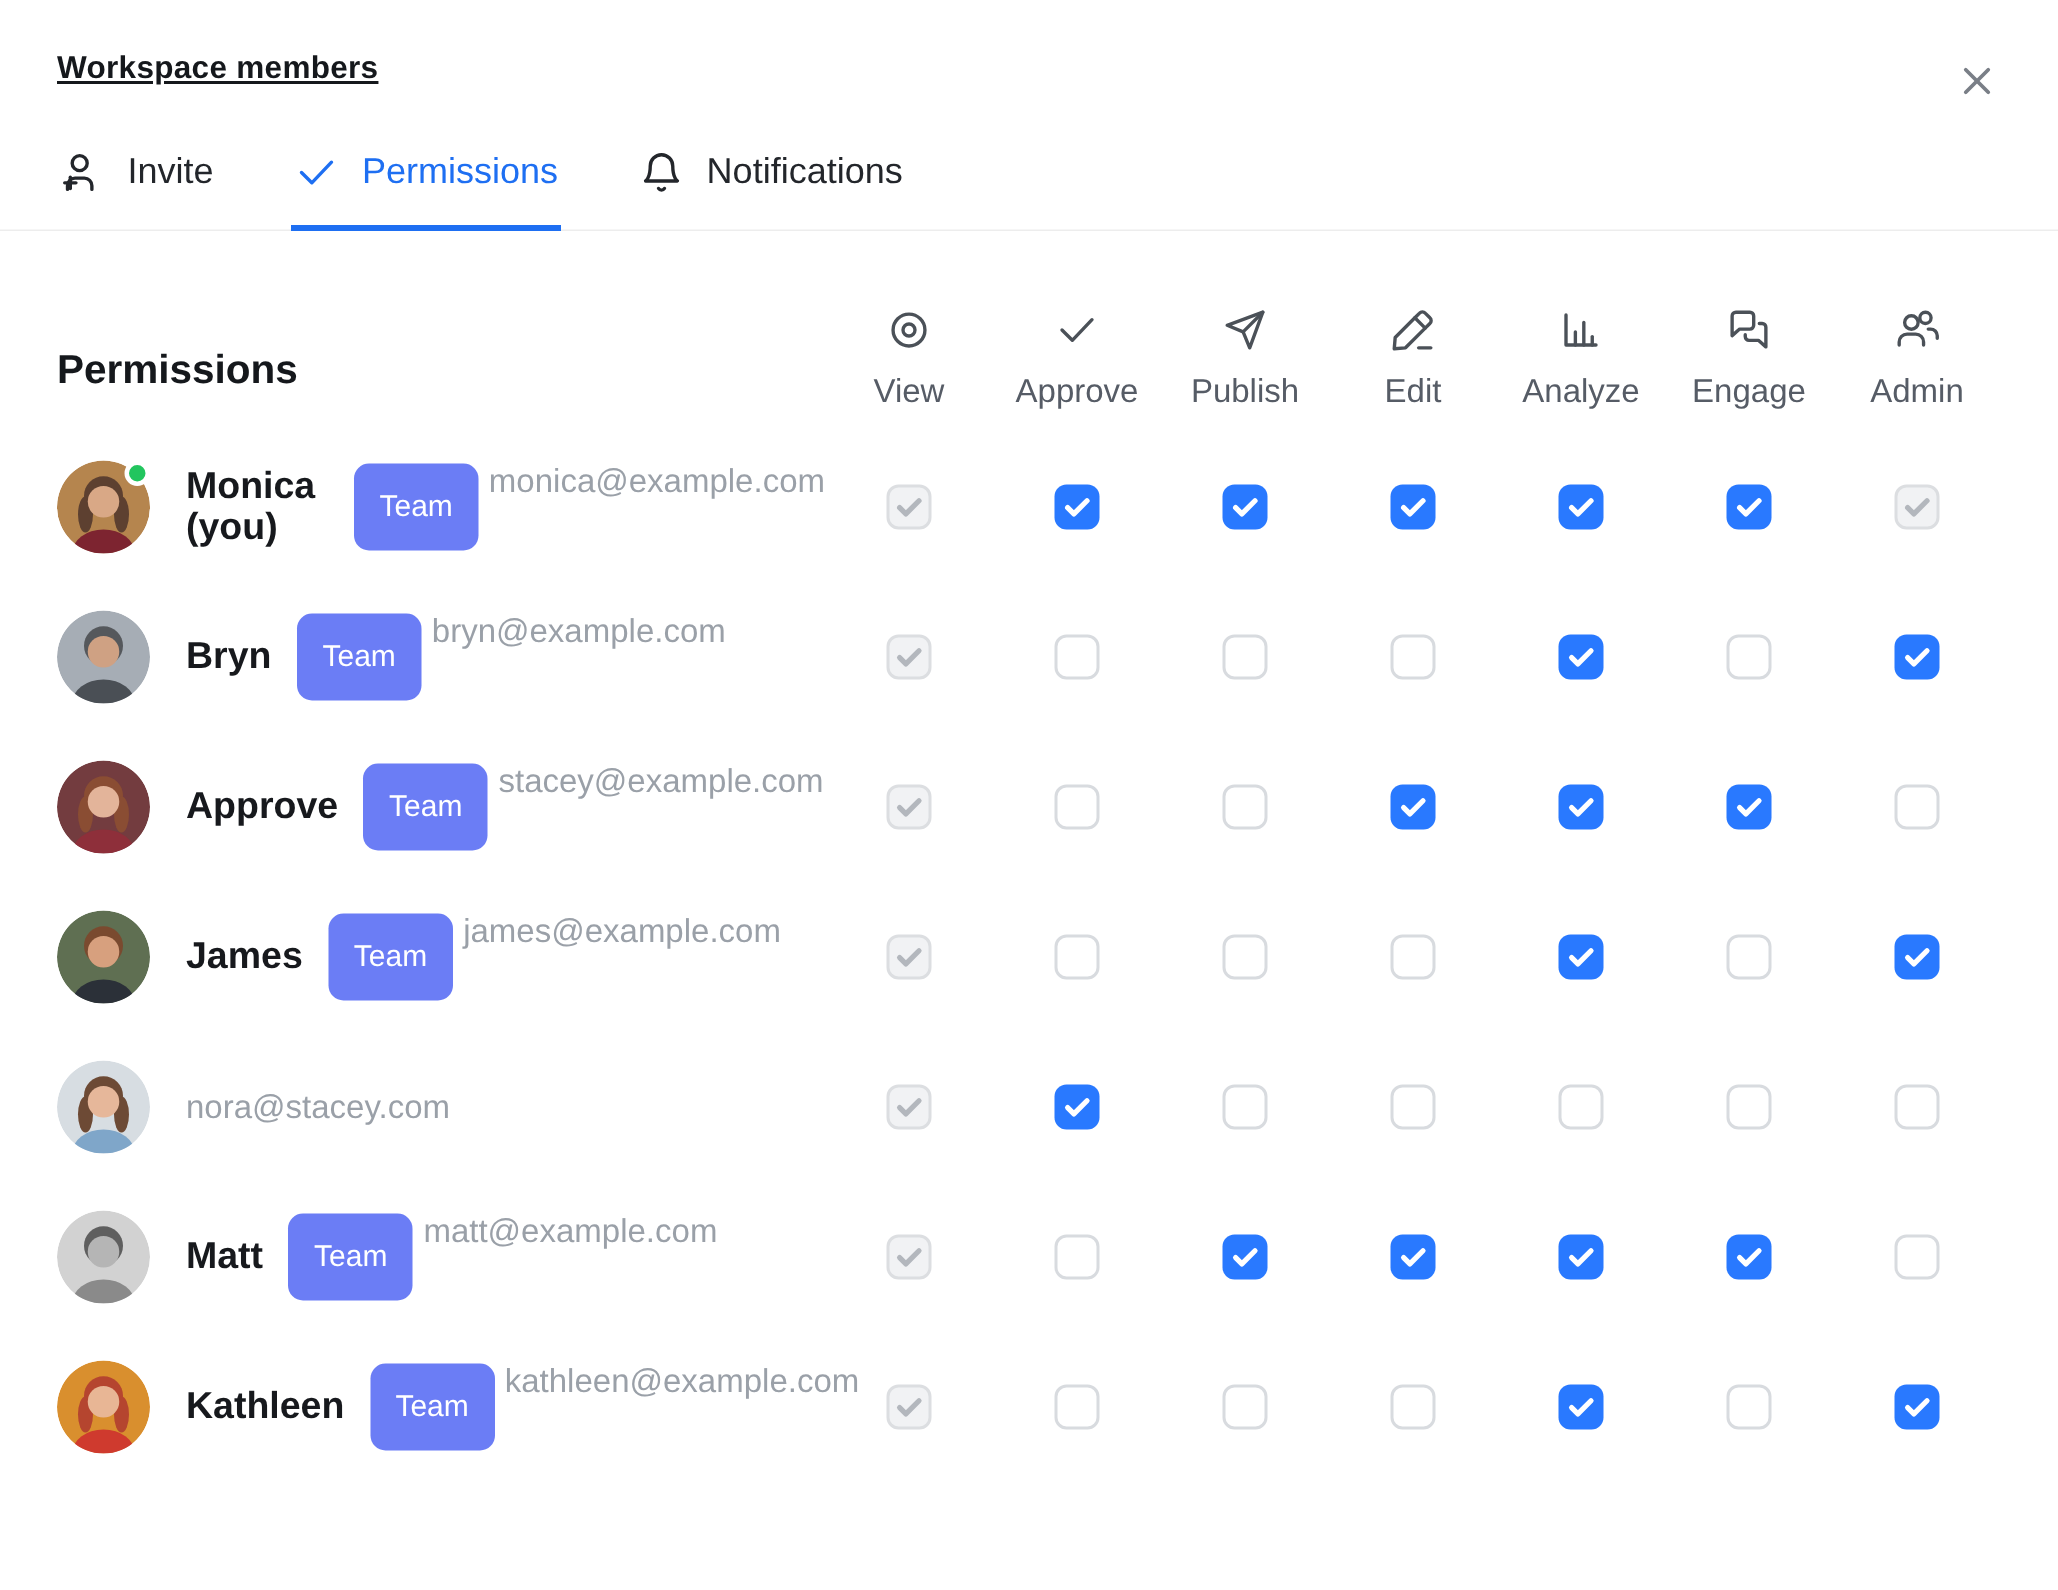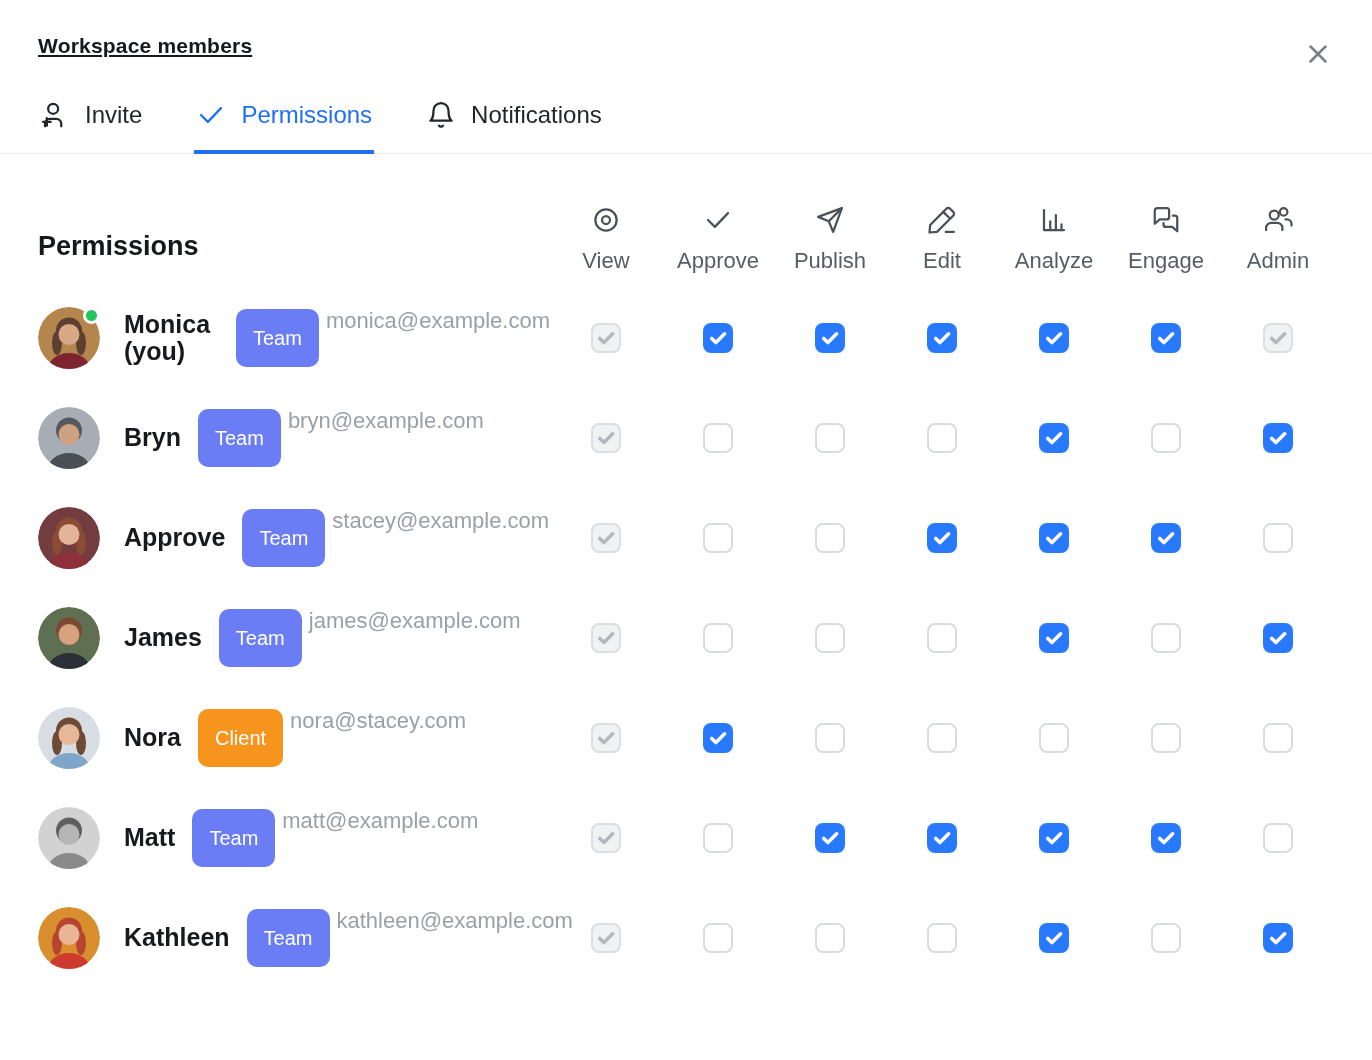--- a/index.html
+++ b/index.html
@@ -445,24 +445,20 @@
             <svg width="62" height="62" viewBox="0 0 62 62">
               <circle cx="31" cy="31" r="31" fill="#d7dde2"></circle>
               <circle cx="31" cy="23.5" r="13" fill="#6d4a35"></circle>
               <ellipse cx="19" cy="36" rx="5" ry="12" fill="#6d4a35"></ellipse>
               <ellipse cx="43" cy="36" rx="5" ry="12" fill="#6d4a35"></ellipse>
               <circle cx="31" cy="27.5" r="10.5" fill="#e6b79a"></circle>
               <path d="M10 62a21 16 0 0 1 42 0z" fill="#7fa6c9"></path>
             </svg>
           </div>
           <div class="member-info">
-            <div class="member-topline">
-              <span class="member-name">Nora</span>
-              <span class="role-badge" style="background:#f7941d">Client</span>
-            </div>
             <span class="member-email">nora@stacey.com</span>
           </div>
         </div>
         <div class="cb-cell">
           <button class="cb disabled" role="checkbox" aria-checked="true">
             <svg width="20" height="20" viewBox="0 0 24 24" fill="none" stroke="currentColor" stroke-width="4.2" stroke-linecap="round" stroke-linejoin="round">
               <polyline points="20 7 9.5 17.5 4.5 12.5"></polyline>
             </svg>
           </button>
         </div>

